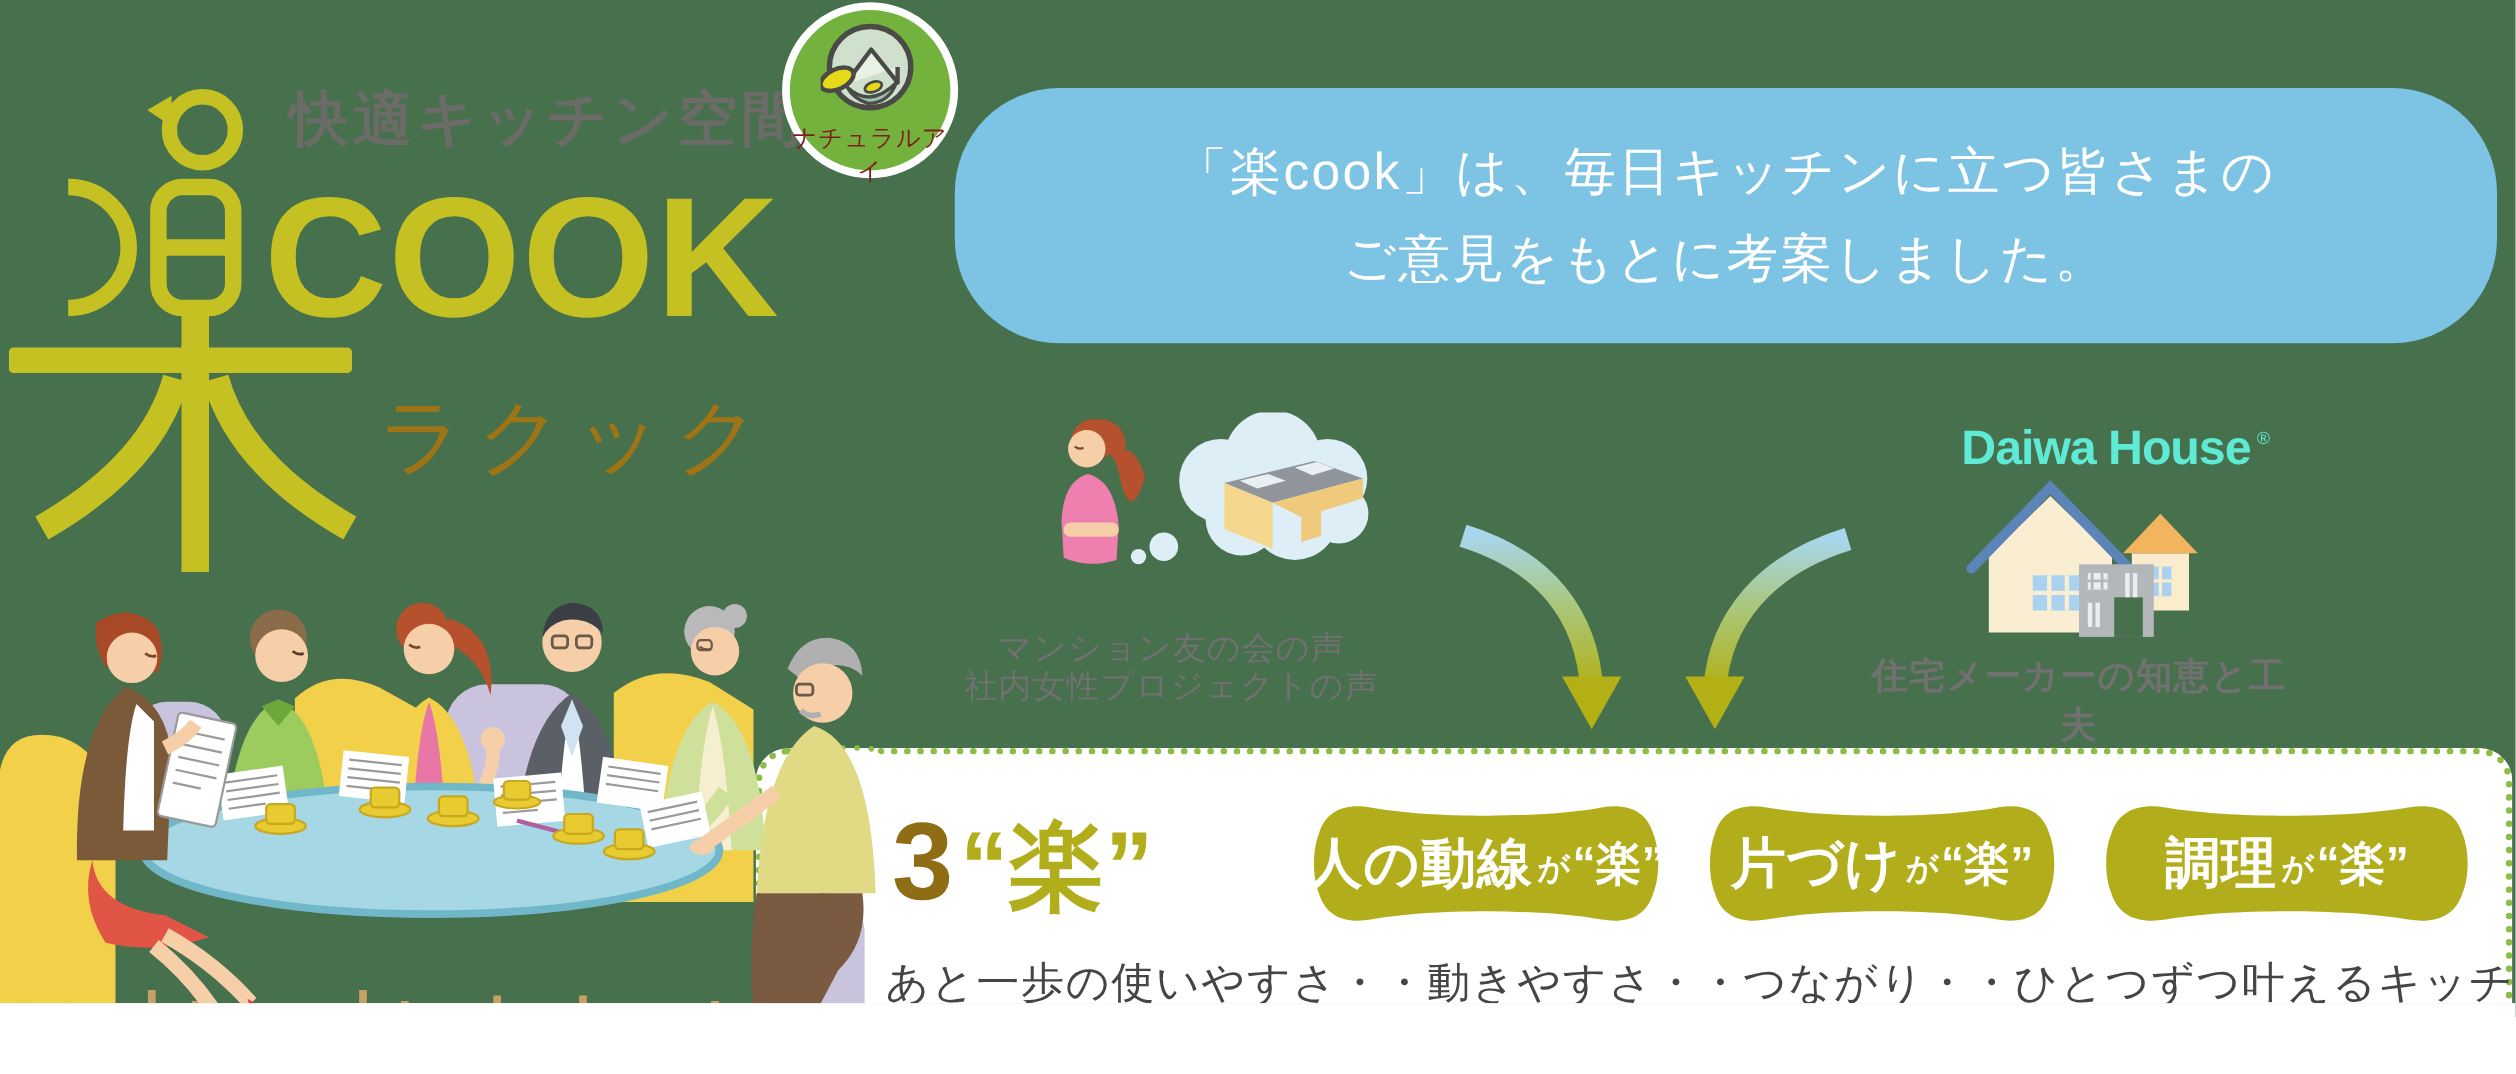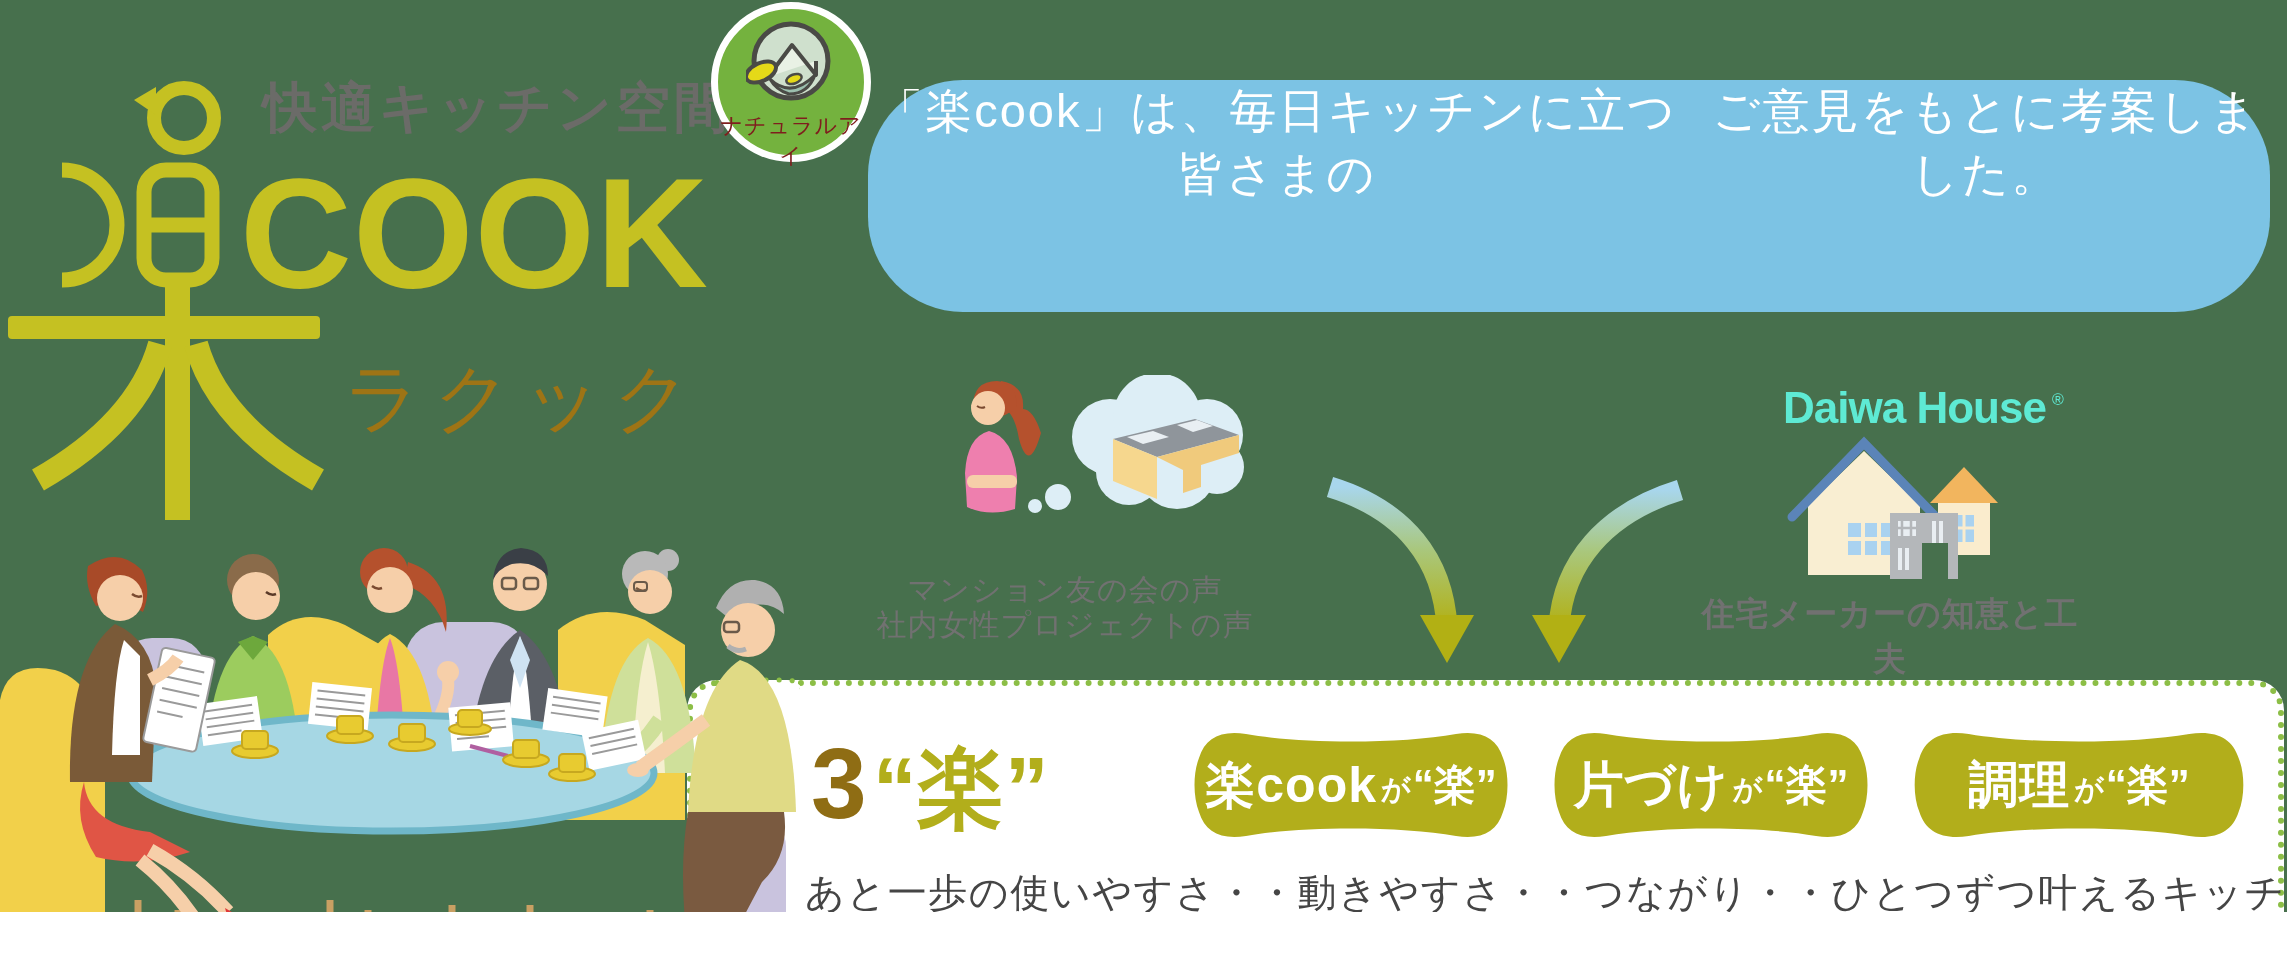--- a/index.html
+++ b/index.html
@@ -20,21 +20,21 @@
   
   .badge{left:711px;top:2px;width:160px;height:160px;background:#74b23e;border:7px solid #ffffff;
          border-radius:50%;box-sizing:border-box;z-index:5;}
   .badge-emblem{position:absolute;left:28px;top:10px;width:90px;height:90px;}
   .badge-label{position:absolute;left:0;right:0;top:102px;text-align:center;color:#7f1d1d;
                font-family:"Liberation Serif","DejaVu Serif",serif;font-size:22px;letter-spacing:1px;}
 
   
   .bubble{left:868px;top:80px;width:1402px;height:232px;background:#7cc3e4;border-radius:95px;
           color:#ffffff;text-align:center;font-size:47px;font-weight:500;letter-spacing:2px;
-          display:flex;flex-direction:row;justify-content:center;gap:16px;z-index:3;}
+          display:flex;flex-direction:column;justify-content:center;gap:16px;z-index:3;}
 
   
   .woman-svg{left:945px;top:375px;width:315px;height:190px;z-index:3;}
   .src-left{left:860px;top:572px;width:410px;text-align:center;color:#717171;font-weight:400;
             font-size:30px;line-height:35px;letter-spacing:1px;z-index:3;}
   .daiwa{left:1783px;top:383px;font-size:44px;font-weight:700;color:#5eead4;letter-spacing:-1px;z-index:3;}
   .daiwa .reg{font-size:16px;font-weight:400;vertical-align:18px;margin-left:6px;}
   .houses-svg{left:1786px;top:433px;width:215px;height:148px;z-index:3;}
   .src-right{left:1690px;top:592px;width:400px;text-align:center;color:#717171;font-weight:700;
              font-size:33px;letter-spacing:1px;z-index:3;}
@@ -190,21 +190,21 @@
     <div class="heading">
       <span class="h-num">3</span>
         <span class="h-accent">“楽”</span>
     </div>
 
     <div class="pill pill-1">
       <svg class="pill-bg" viewBox="0 0 320 114" preserveAspectRatio="none">
         <path d="M8,30 C14,10 30,2 55,6 C110,16 210,16 265,6 C290,2 306,10 312,30 C318,45 318,69 312,84 C306,104 290,112 265,108 C210,98 110,98 55,108 C30,112 14,104 8,84 C2,69 2,45 8,30 Z" fill="#b2ae1b"></path>
       </svg>
       <span class="pill-text">
-          <span class="pt-main">楽cook</span>
+          <span class="pt-main">人の動線</span>
           <span class="pt-sub">が</span>
           <span class="pt-acc">“楽”</span>
         </span>
     </div>
 
     <div class="pill pill-2">
       <svg class="pill-bg" viewBox="0 0 320 114" preserveAspectRatio="none">
         <path d="M8,30 C14,10 30,2 55,6 C110,16 210,16 265,6 C290,2 306,10 312,30 C318,45 318,69 312,84 C306,104 290,112 265,108 C210,98 110,98 55,108 C30,112 14,104 8,84 C2,69 2,45 8,30 Z" fill="#b2ae1b"></path>
       </svg>
       <span class="pill-text">

